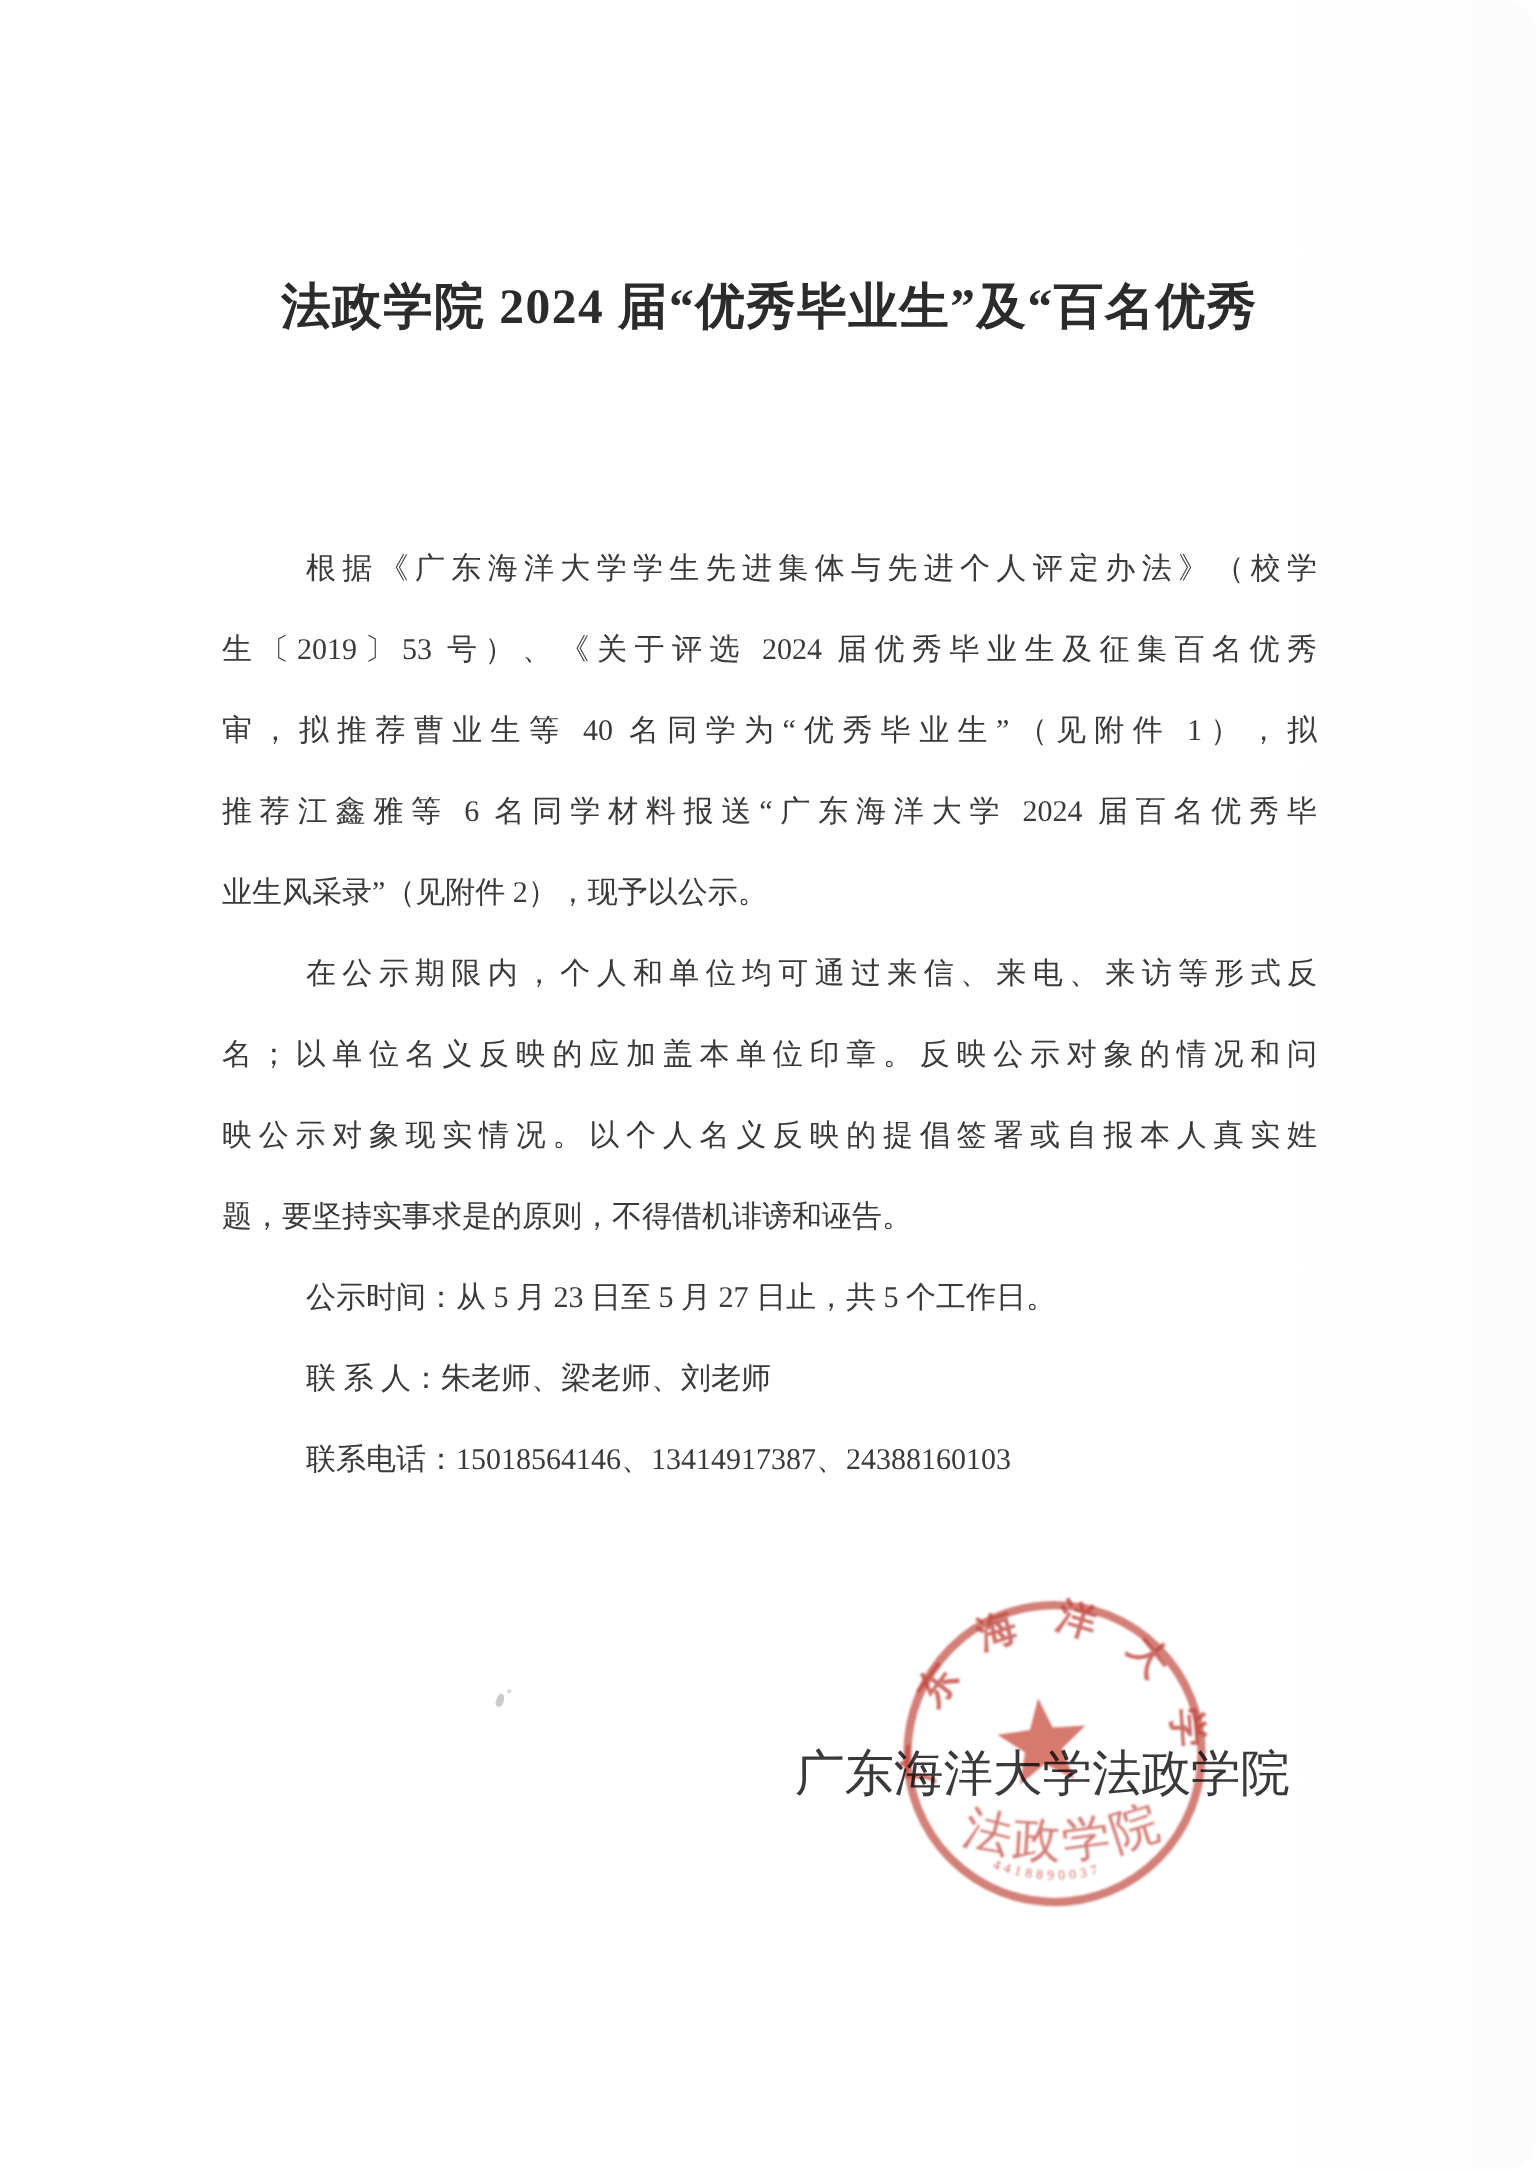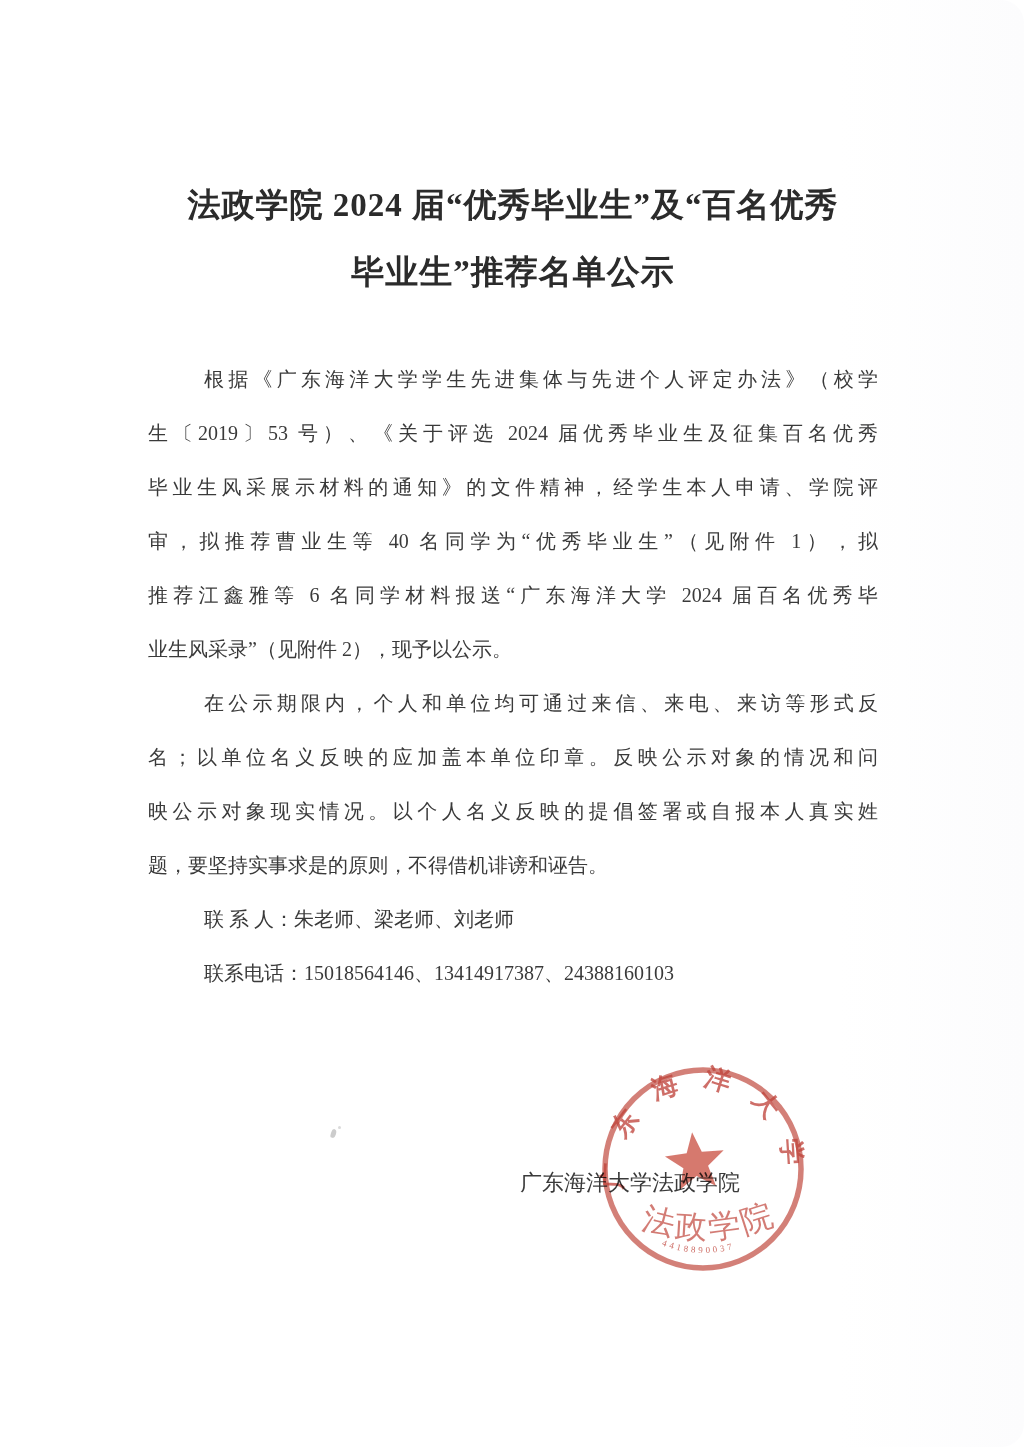--- a/index.html
+++ b/index.html
@@ -36,23 +36,23 @@
     line-height: 54px;
   }
   .line.full {
     text-align: justify;
     text-align-last: justify;
   }
   .line.indent { padding-left: 56px; }
   .signature {
     position: absolute;
     left: 520px; top: 1155px; width: 340px;
-    font-size: 22px;
+    font-size: 33px;
     color: #3a3a3a;
-    text-align: left;
+    text-align: right;
   }
   .signature .sig-line { height: 56px; line-height: 56px; }
   .seal {
     position: absolute;
     left: 596px; top: 1062px;
     mix-blend-mode: multiply;
     opacity: 0.92;
   }
   .speck {
     position: absolute;
@@ -72,34 +72,33 @@
     opacity: 0.5;
   }
 </style>
 </head>
 <body>
 
 <div class="page">
 
   <div class="doc-title">
     <div>法政学院 2024 届“优秀毕业生”及“百名优秀</div>
-    <div>毕业生”推荐名单公示</div>
   </div>
 
   <div class="doc-body">
     <div class="line full indent">根据《广东海洋大学学生先进集体与先进个人评定办法》（校学</div>
     <div class="line full">生〔2019〕53 号）、《关于评选 2024 届优秀毕业生及征集百名优秀</div>
-    <div class="line full">毕业生风采展示材料的通知》的文件精神，经学生本人申请、学院评</div>
     <div class="line full">审，拟推荐曹业生等 40 名同学为“优秀毕业生”（见附件 1），拟</div>
     <div class="line full">推荐江鑫雅等 6 名同学材料报送“广东海洋大学 2024 届百名优秀毕</div>
     <div class="line">业生风采录”（见附件 2），现予以公示。</div>
     <div class="line full indent">在公示期限内，个人和单位均可通过来信、来电、来访等形式反</div>
     <div class="line full">名；以单位名义反映的应加盖本单位印章。反映公示对象的情况和问</div>
     <div class="line full">映公示对象现实情况。以个人名义反映的提倡签署或自报本人真实姓</div>
     <div class="line">题，要坚持实事求是的原则，不得借机诽谤和诬告。</div>
+    <div class="line indent">公示时间：从 5 月 23 日至 5 月 27 日止，共 5 个工作日。</div>
     <div class="line indent">联 系 人：朱老师、梁老师、刘老师</div>
     <div class="line indent">联系电话：15018564146、13414917387、24388160103</div>
   </div>
 
   <div class="signature">
     <div class="sig-line">广东海洋大学法政学院</div>
   </div>
 
   <svg class="seal" width="214" height="214" viewBox="0 0 214 214" aria-hidden="true">
     <defs>

